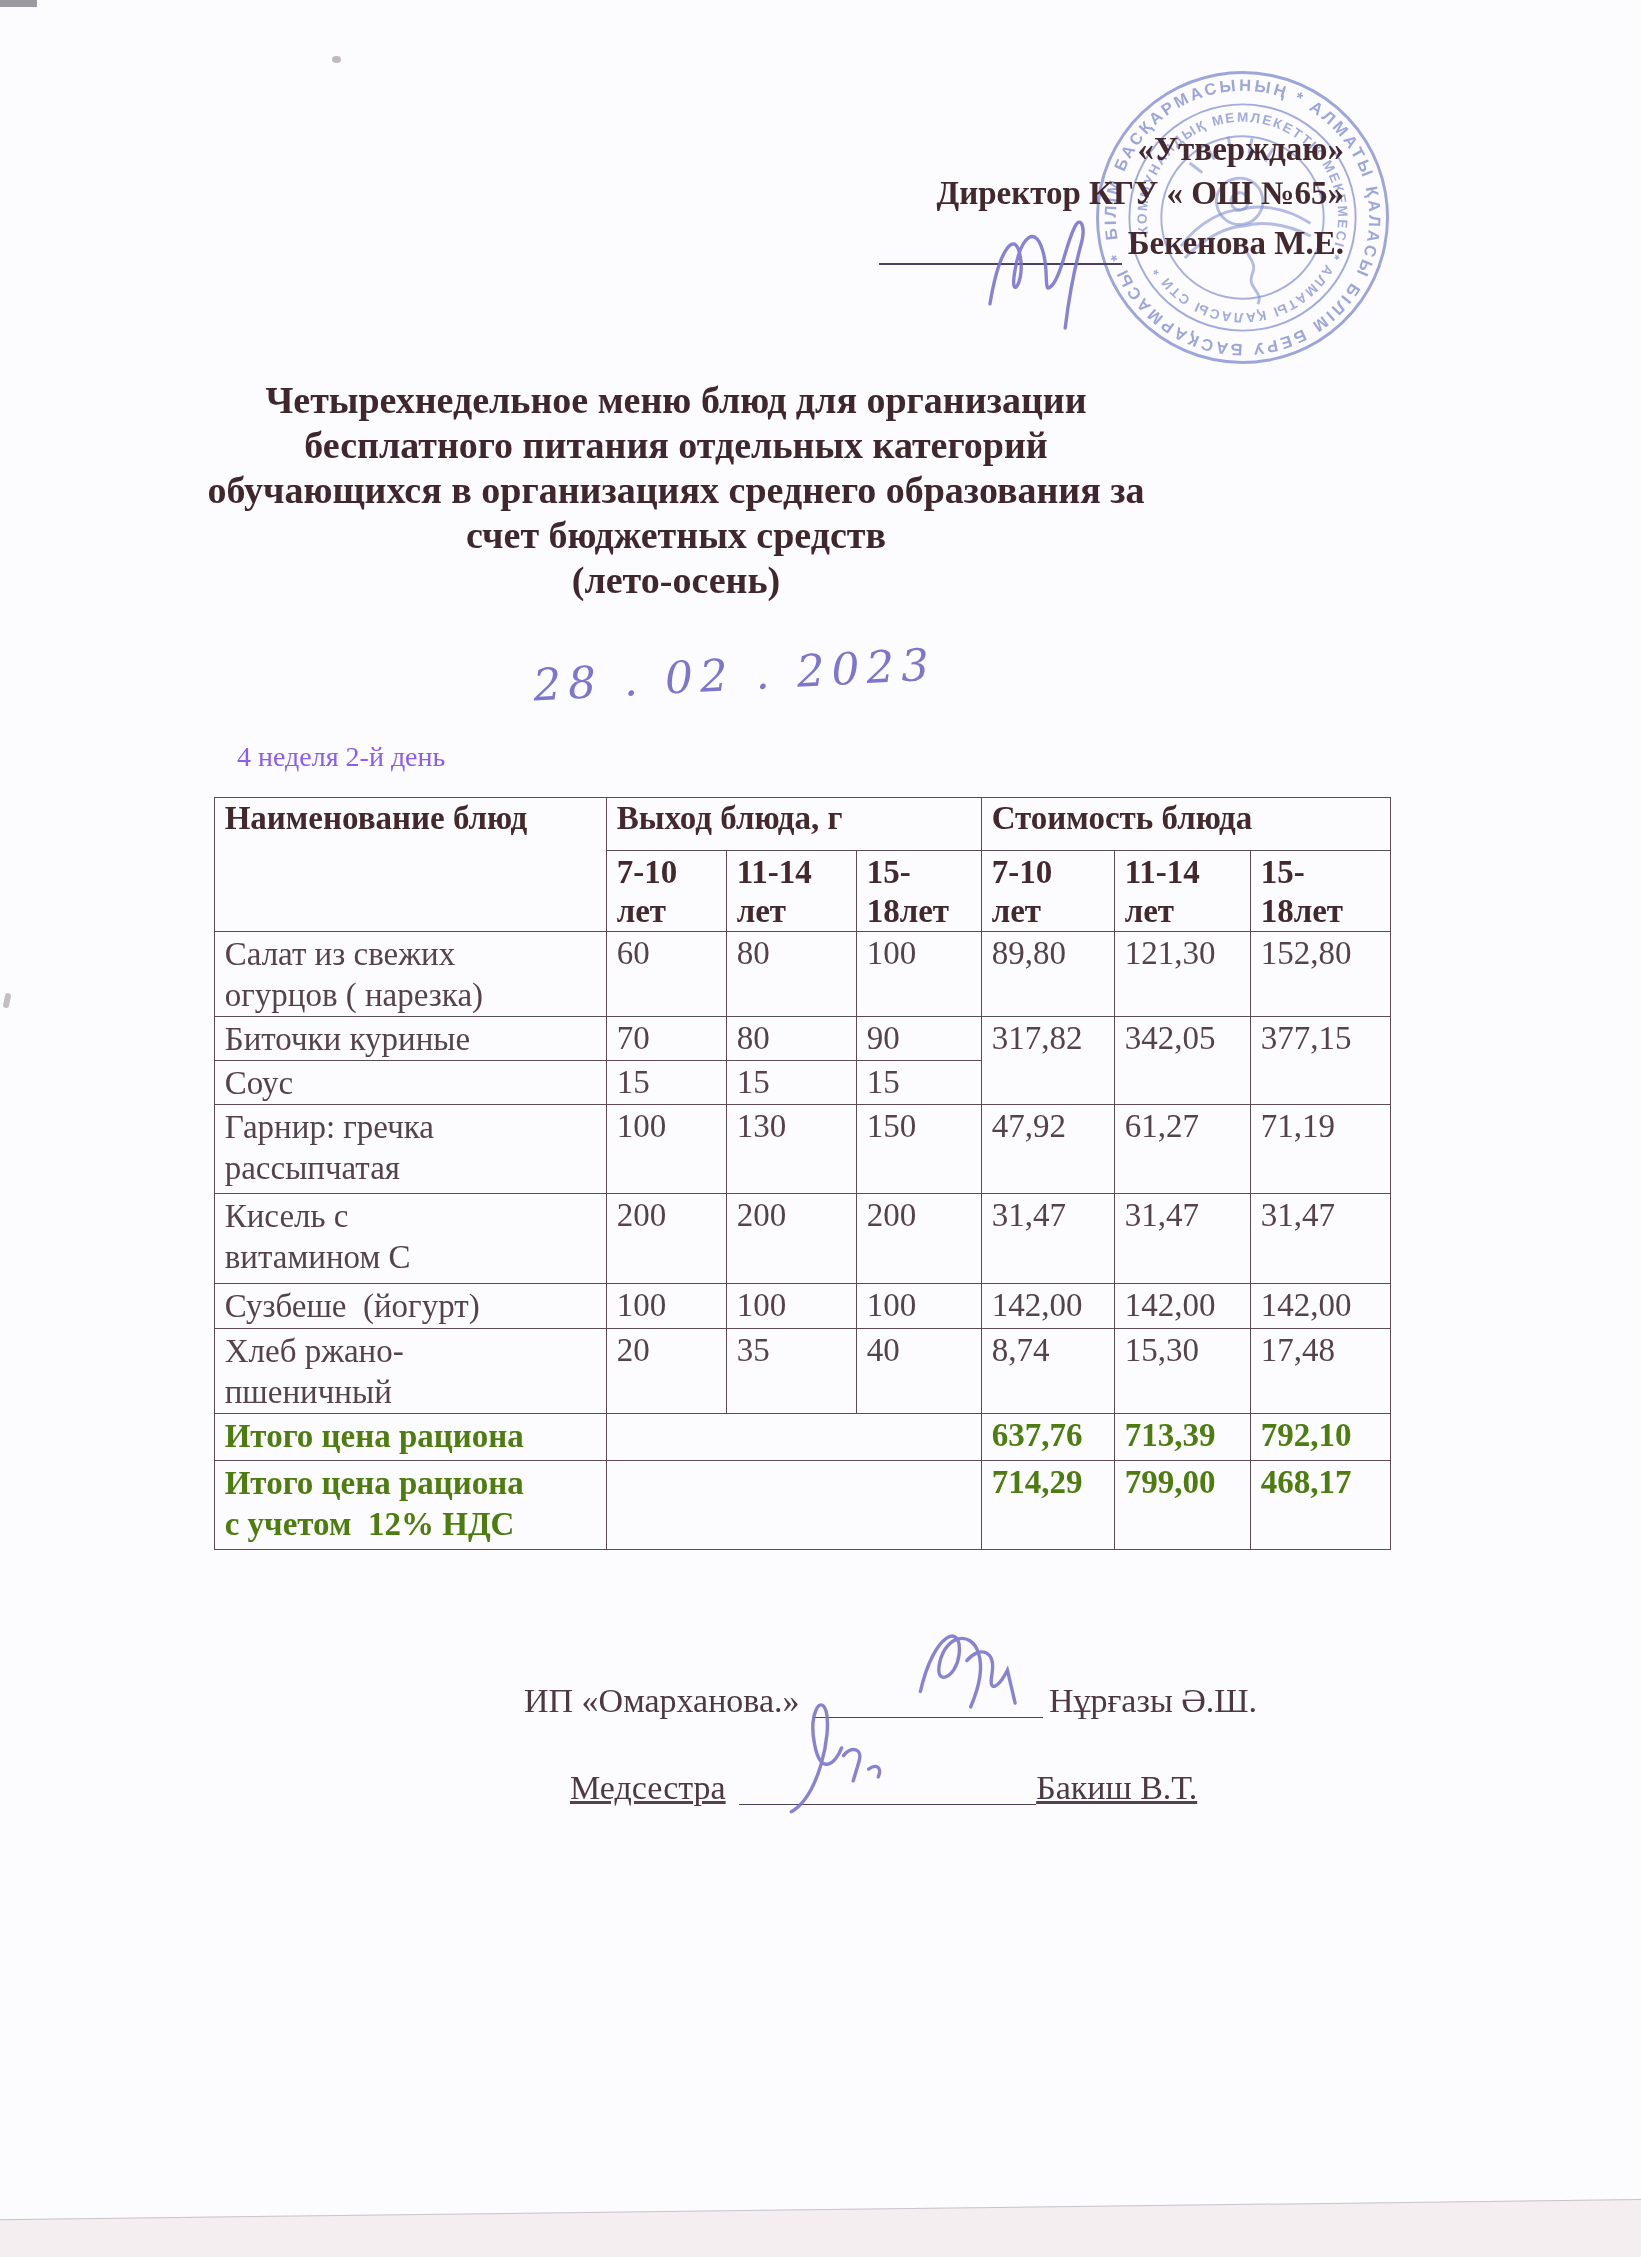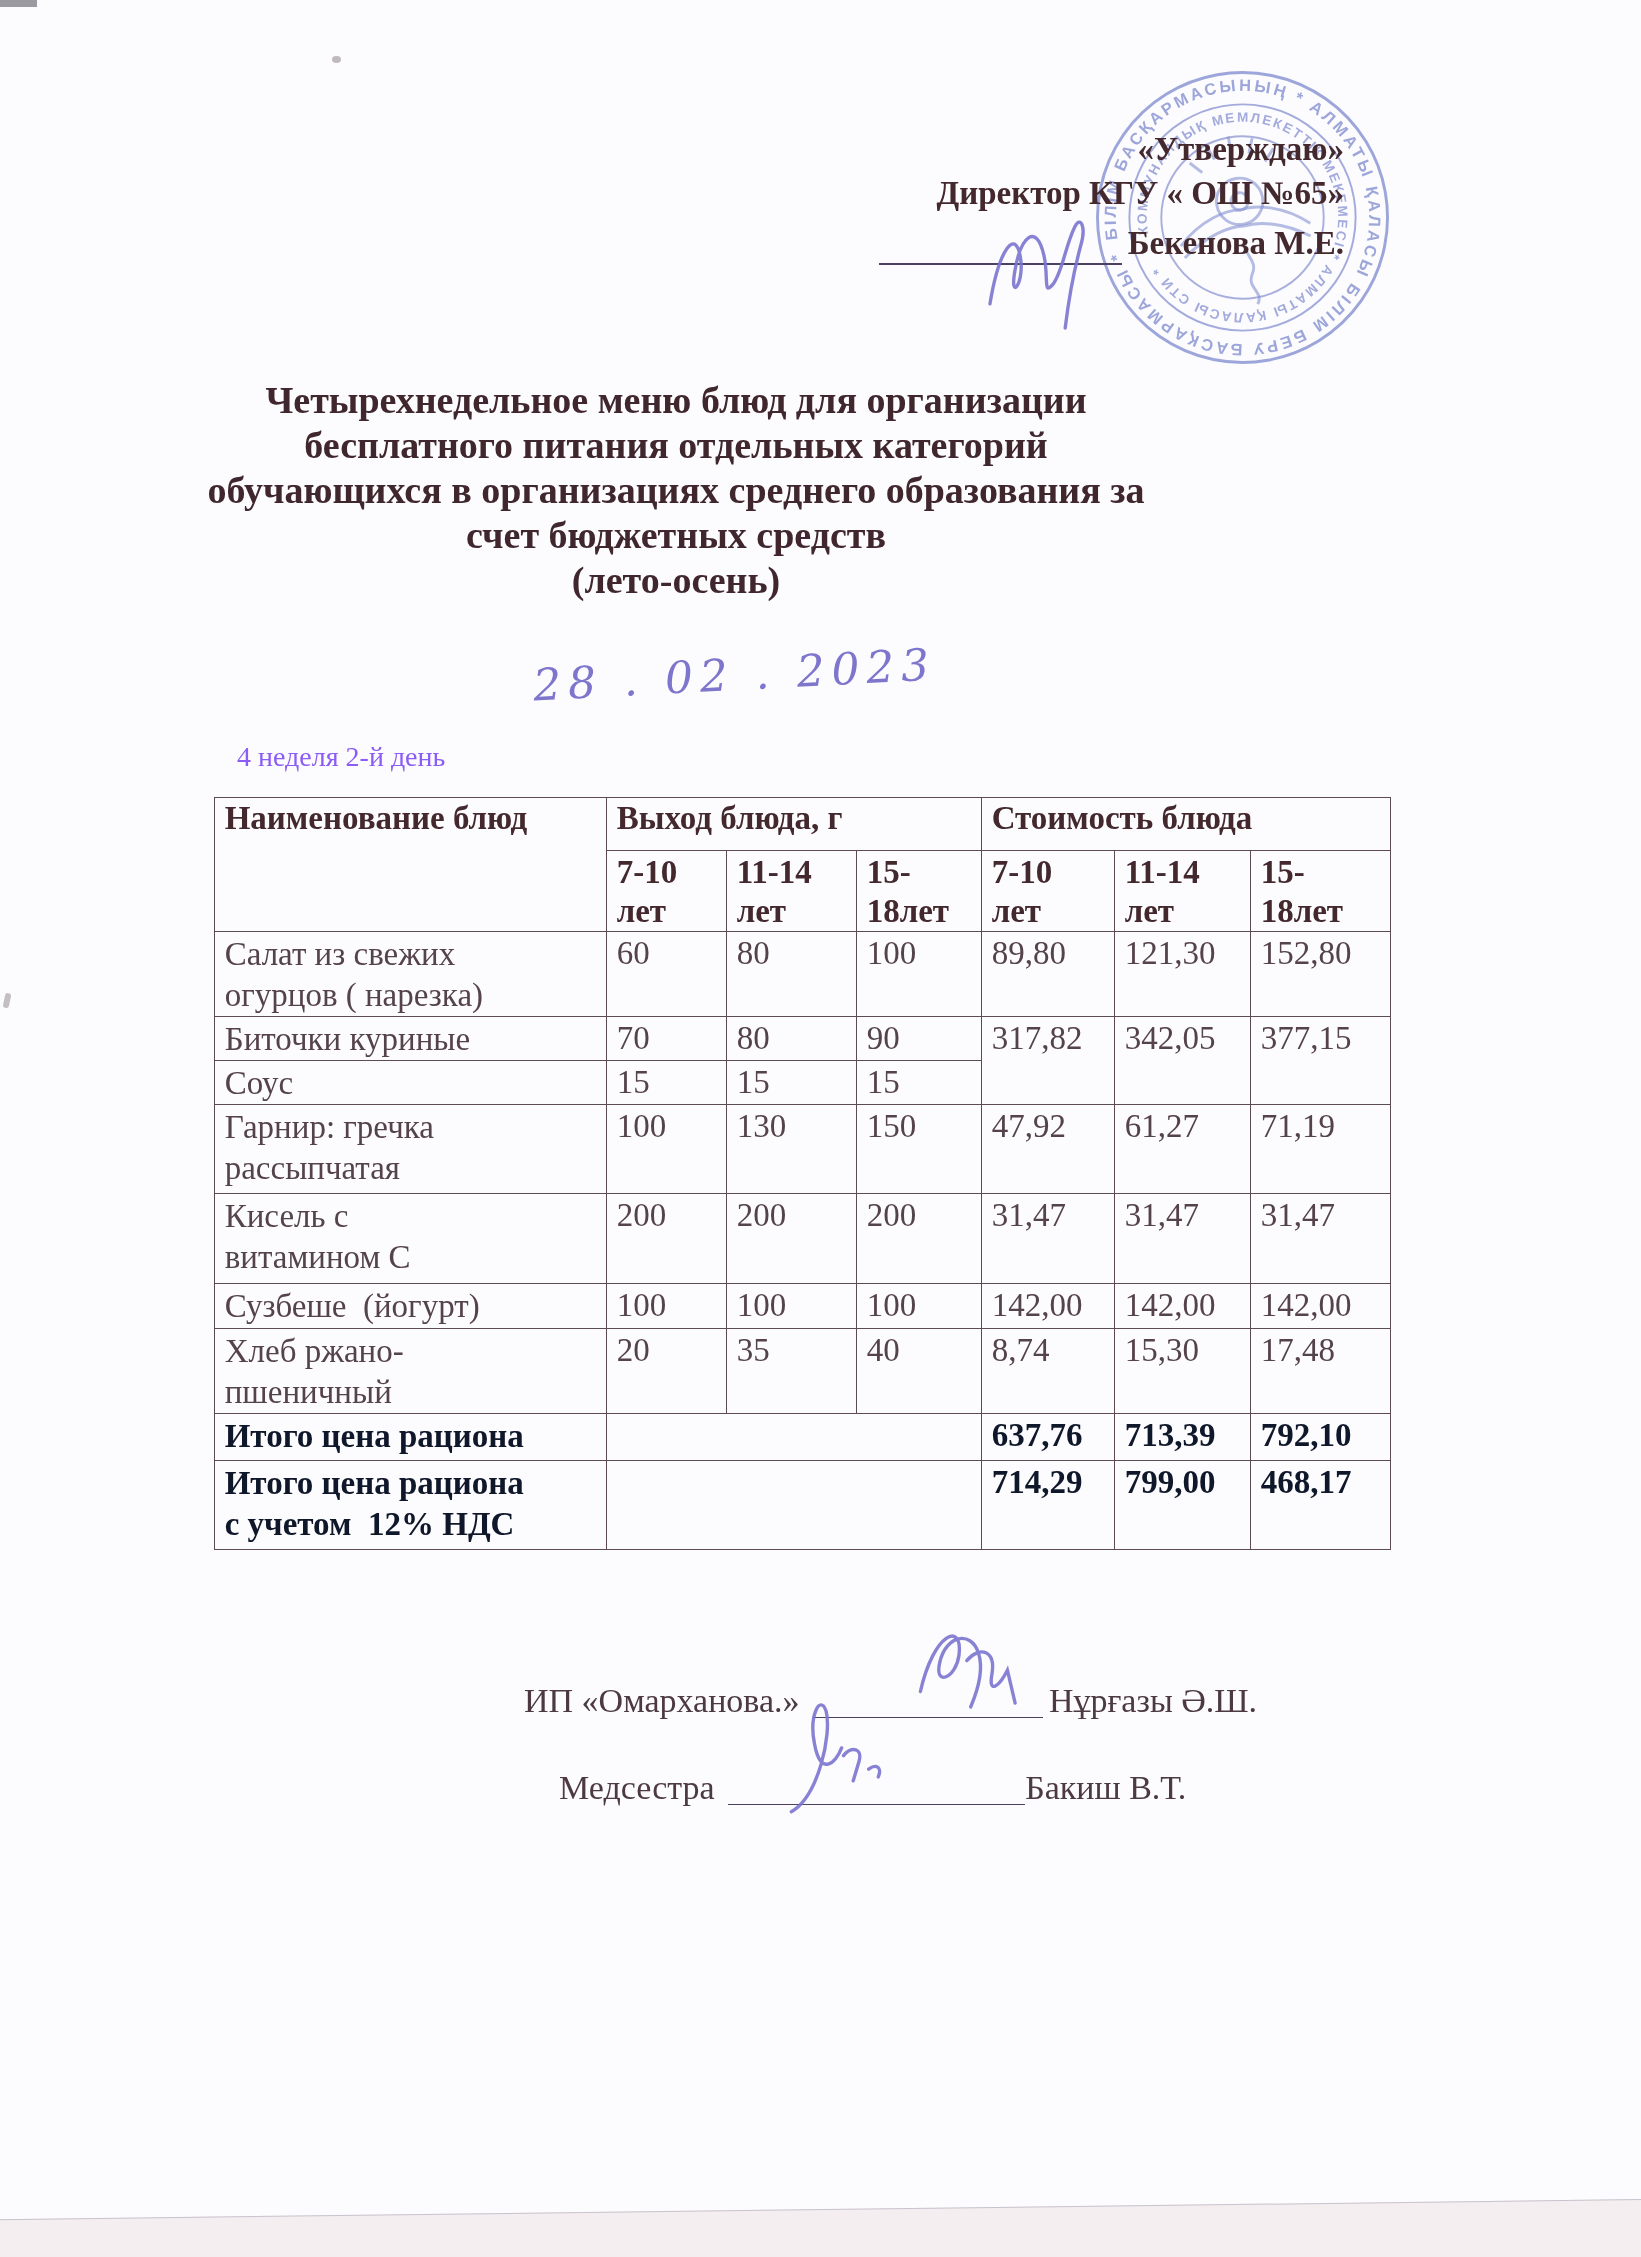--- a/index.html
+++ b/index.html
@@ -37,21 +37,21 @@
     padding:1.9px 5.8px 0 9.7px; font-size:33px; text-align:left; font-weight:normal;
     color:#55434a; overflow:hidden;
   }
   table.menu th{font-weight:bold; color:#43292e;}
   th.name-h{vertical-align:middle; padding-left:11.6px;}
   th.grp{padding-left:13.5px; vertical-align:middle;}
   th.age{text-align:center; padding-left:0; padding-right:0; line-height:39px; padding-top:3.9px;}
   th.age span{display:block;}
   .cell-line{display:block; white-space:pre-wrap; line-height:41px;}
   td.num, td.cost{line-height:39px;}
-  tr.total td, tr.total .cell-line{font-weight:bold; color:#0f172a;}
+  tr.total td, tr.total .cell-line{font-weight:bold; color:#4d7c0f;}
   
   .sig-block{position:absolute; display:flex; align-items:flex-end; z-index:3;margin-left:32px;}
   .sig-block .lbl{font-size:34px; color:#4c3a40; line-height:42px;}
   .sig-block .nm{font-size:34px; color:#4c3a40; line-height:42px;}
   .rule.sig1-rule{width:230px; margin:0 5.8px 3.9px 13.5px; border-bottom-width:1.9px;}
   .rule.sig2-rule{width:297px; margin:0 0 3.9px 13.5px; border-bottom-width:1.9px;}
   
   .corner-mark{position:absolute; left:0; top:0; width:37px; height:6.8px; background:#4a4a55; opacity:.55;}
   .speck-a{position:absolute; left:332px; top:56px; width:8.7px; height:6.8px; background:#9a8f92; border-radius:50%; opacity:.6;}
   .speck-b{position:absolute; left:3.9px; top:993px; width:5.8px; height:15.4px; background:#8d8488; border-radius:2.9px; opacity:.5; transform:rotate(12deg);}
@@ -264,21 +264,21 @@
 
   <div class="sig-block" style="left:492px; top:1678px;">
     <span class="lbl">ИП «Омарханова.»</span>
     <span class="rule sig1-rule"></span>
     <span class="nm">Нұрғазы Ә.Ш.</span>
   </div>
   <svg class="ink" style="left:903px;top:1614px;" width="174" height="126" viewBox="0 0 180 130">
     <path d="M 18 80 C 32 18, 62 8, 58 42 C 55 66, 32 76, 38 50 C 44 22, 70 16, 78 40 C 84 58, 76 82, 70 96 M 66 48 C 80 32, 96 38, 92 62 C 88 84, 100 74, 108 58 L 116 92" fill="none" stroke="#7b74cf" stroke-width="3.5" stroke-linecap="round" opacity=".9"></path>
   </svg>
 
-  <div class="sig-block" style="left:527px; top:1765px;">
+  <div class="sig-block" style="left:538px; top:1765px;text-decoration:underline;">
     <span class="lbl">Медсестра</span>
     <span class="rule sig2-rule"></span>
     <span class="nm">Бакиш В.Т.</span>
   </div>
   <svg class="ink" style="left:772px;top:1688px;" width="174" height="145" viewBox="0 0 180 150">
     <path d="M 20 128 C 48 112, 62 48, 56 24 C 50 6, 38 28, 44 58 C 50 92, 66 78, 72 62 M 74 70 C 82 60, 94 62, 90 76 L 84 96 M 100 84 c 8 -6 14 -2 10 8" fill="none" stroke="#7b74cf" stroke-width="3.5" stroke-linecap="round" opacity=".9"></path>
   </svg>
 
   <div class="scan-edge"></div>
 </div>

